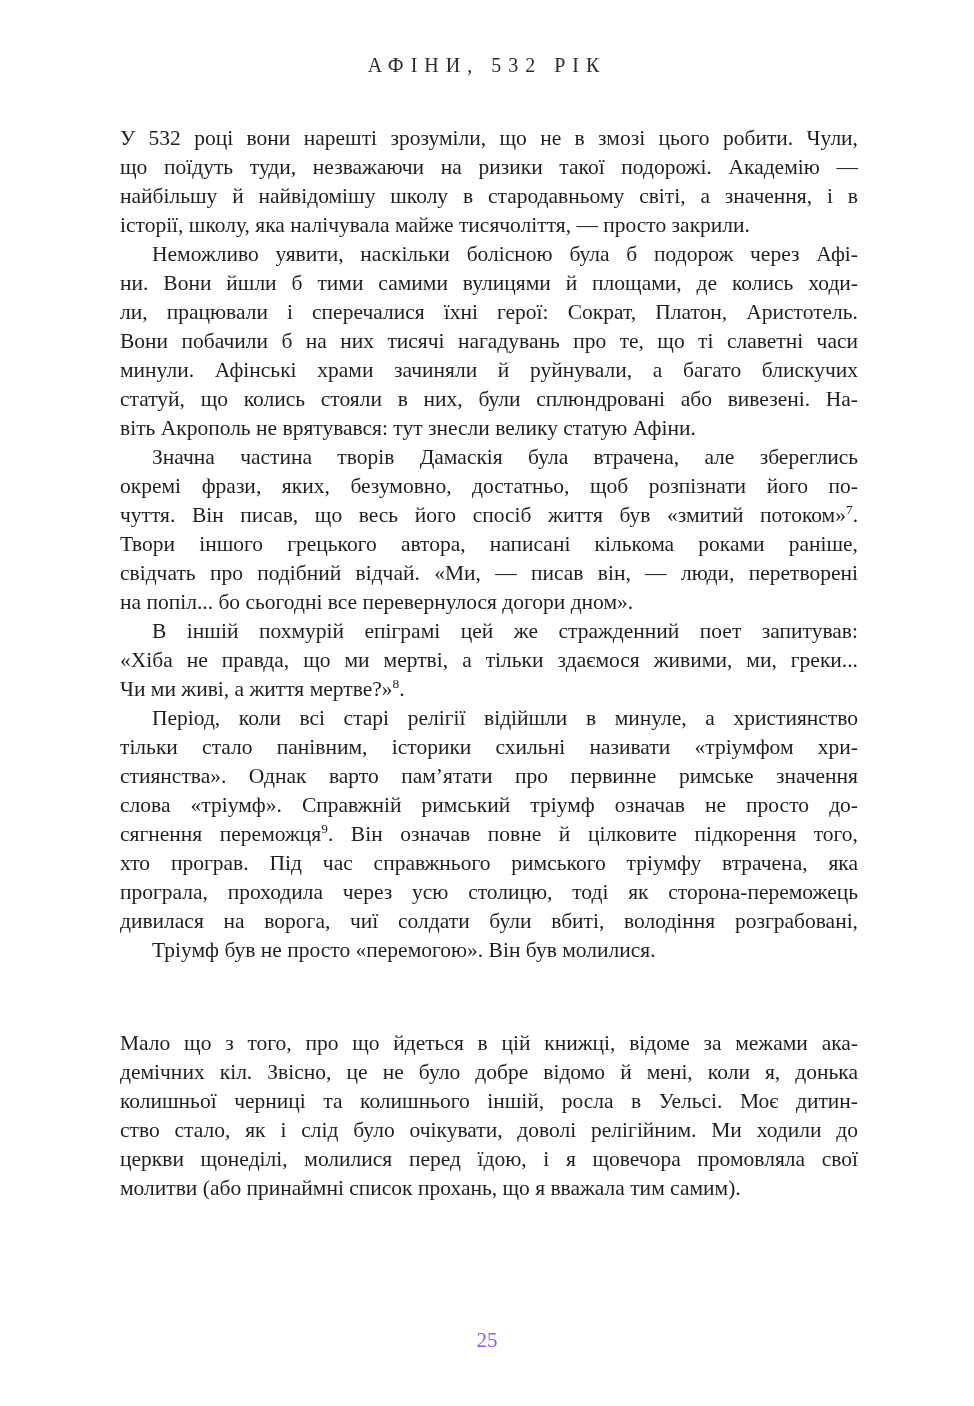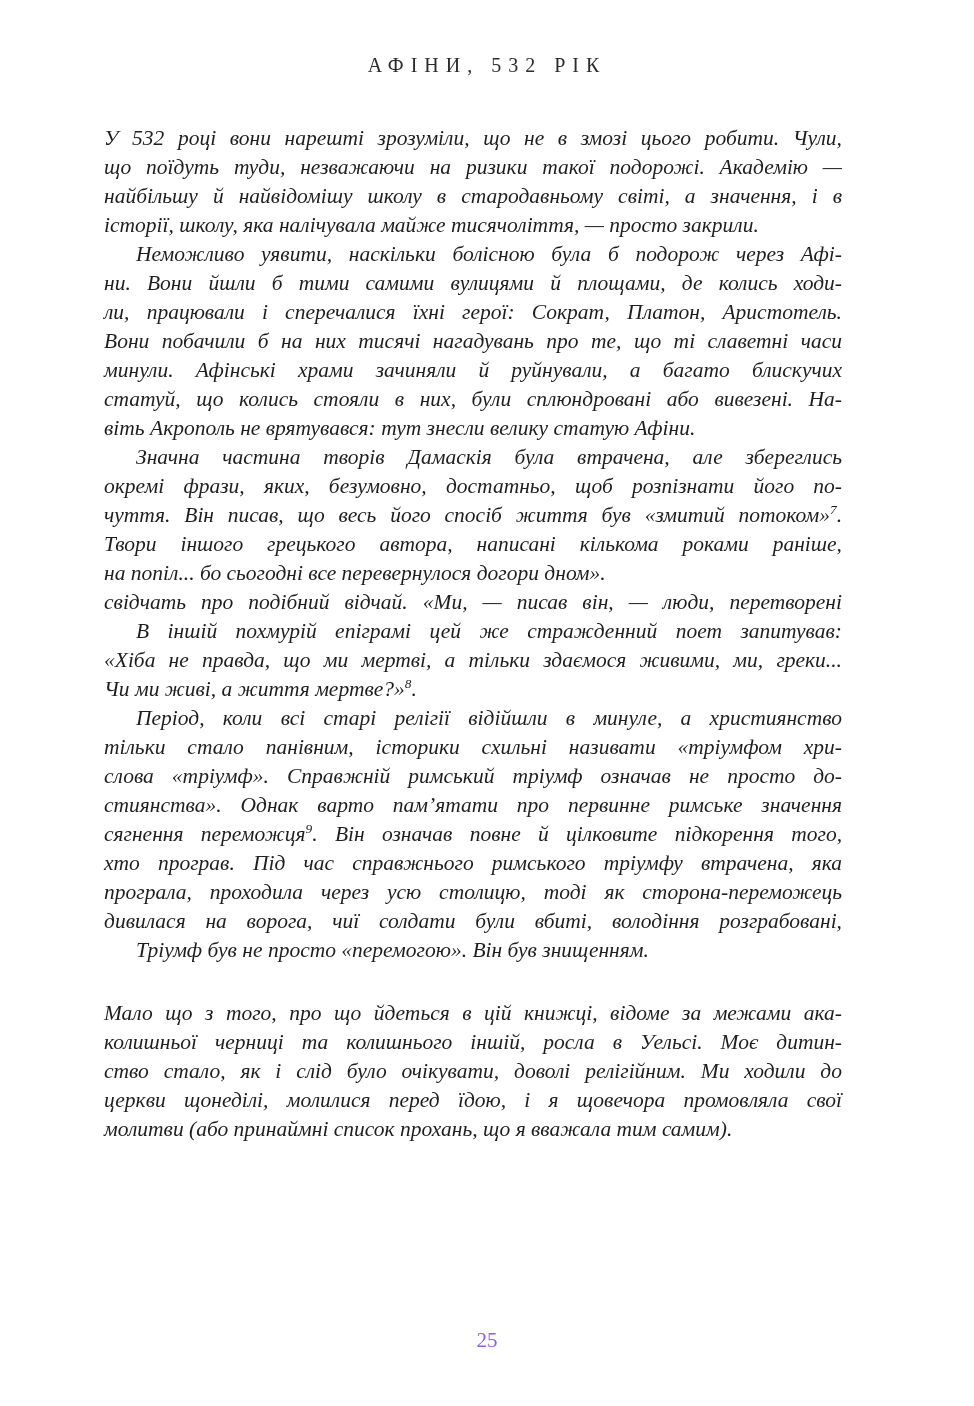--- a/index.html
+++ b/index.html
@@ -24,26 +24,25 @@
     text-align: center;
     font-size: 20px;
     font-weight: 400;
     letter-spacing: 7px;
     color: #2b2b2b;
     text-transform: uppercase;
   }
   .text-block {
     position: absolute;
     top: 124px;
-    left: 104px;
+    left: 120px;
     width: 738px;
-    font-style: italic;
   }
   .para { margin: 0; }
-  .para.section-break { margin-top: 34px; }
+  .para.section-break { margin-top: 64px; }
   .line {
     font-size: 21.5px;
     line-height: 29px;
     text-align: justify;
     text-align-last: justify;
     white-space: normal;
     color: #1e1e1e;
   }
   .line.last { text-align-last: left; }
   .line.indent { text-indent: 32px; }
@@ -82,43 +81,44 @@
         <div class="line"><span>Вони побачили б на них тисячі нагадувань про те, що ті славетні часи</span></div>
         <div class="line"><span>минули. Афінські храми зачиняли й руйнували, а багато блискучих</span></div>
         <div class="line"><span>статуй, що колись стояли в них, були сплюндровані або вивезені. На-</span></div>
         <div class="line last"><span>віть Акрополь не врятувався: тут знесли велику статую Афіни.</span></div>
       </div>
       <div class="para">
         <div class="line indent"><span>Значна частина творів Дамаскія була втрачена, але збереглись</span></div>
         <div class="line"><span>окремі фрази, яких, безумовно, достатньо, щоб розпізнати його по-</span></div>
         <div class="line"><span>чуття. Він писав, що весь його спосіб життя був «змитий потоком»</span><sup>7</sup><span>.</span></div>
         <div class="line"><span>Твори іншого грецького автора, написані кількома роками раніше,</span></div>
+        <div class="line"><span>свідчать про подібний відчай. «Ми, — писав він, — люди, перетворені</span></div>
         <div class="line last"><span>на попіл... бо сьогодні все перевернулося догори дном».</span></div>
-        <div class="line"><span>свідчать про подібний відчай. «Ми, — писав він, — люди, перетворені</span></div>
       </div>
       <div class="para">
         <div class="line indent"><span>В іншій похмурій епіграмі цей же стражденний поет запитував:</span></div>
         <div class="line"><span>«Хіба не правда, що ми мертві, а тільки здаємося живими, ми, греки...</span></div>
         <div class="line last"><span>Чи ми живі, а життя мертве?»</span><sup>8</sup><span>.</span></div>
       </div>
       <div class="para">
         <div class="line indent"><span>Період, коли всі старі релігії відійшли в минуле, а християнство</span></div>
         <div class="line"><span>тільки стало панівним, історики схильні називати «тріумфом хри-</span></div>
+        <div class="line"><span>стиянства». Однак варто пам’ятати про первинне римське значення</span></div>
         <div class="line"><span>слова «тріумф». Справжній римський тріумф означав не просто до-</span></div>
-        <div class="line"><span>стиянства». Однак варто пам’ятати про первинне римське значення</span></div>
         <div class="line"><span>сягнення переможця</span><sup>9</sup><span>. Він означав повне й цілковите підкорення того,</span></div>
         <div class="line"><span>хто програв. Під час справжнього римського тріумфу втрачена, яка</span></div>
         <div class="line"><span>програла, проходила через усю столицю, тоді як сторона-переможець</span></div>
         <div class="line"><span>дивилася на ворога, чиї солдати були вбиті, володіння розграбовані,</span></div>
       </div>
       <div class="para">
-        <div class="line last indent"><span>Тріумф був не просто «перемогою». Він був знищенням.</span></div>
+        <div class="line last indent"><span>Тріумф був не просто «перемогою». Він був молилися.</span></div>
       </div>
       <div class="para section-break">
         <div class="line"><span>Мало що з того, про що йдеться в цій книжці, відоме за межами ака-</span></div>
+        <div class="line"><span>демічних кіл. Звісно, це не було добре відомо й мені, коли я, донька</span></div>
         <div class="line"><span>колишньої черниці та колишнього іншій, росла в Уельсі. Моє дитин-</span></div>
         <div class="line"><span>ство стало, як і слід було очікувати, доволі релігійним. Ми ходили до</span></div>
         <div class="line"><span>церкви щонеділі, молилися перед їдою, і я щовечора промовляла свої</span></div>
         <div class="line last"><span>молитви (або принаймні список прохань, що я вважала тим самим).</span></div>
       </div>
     </div>
 
   <div class="page-number">25</div>
 </div>
 

